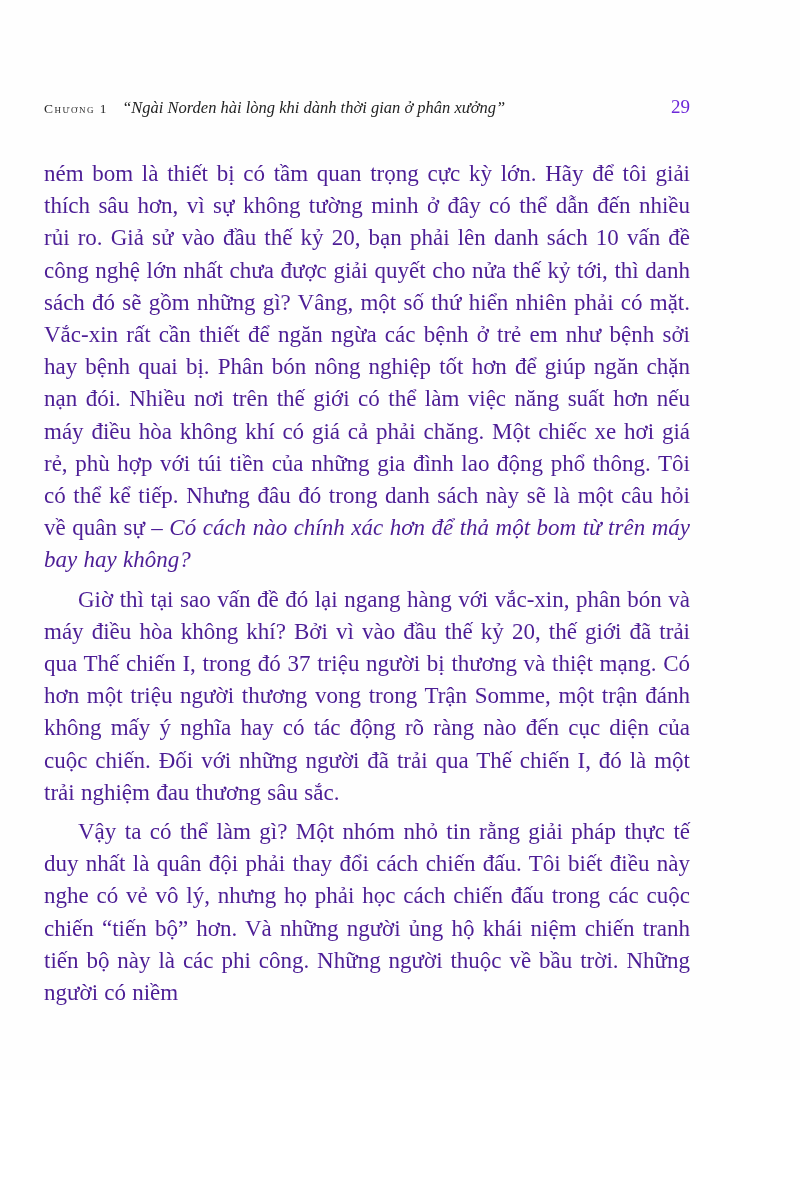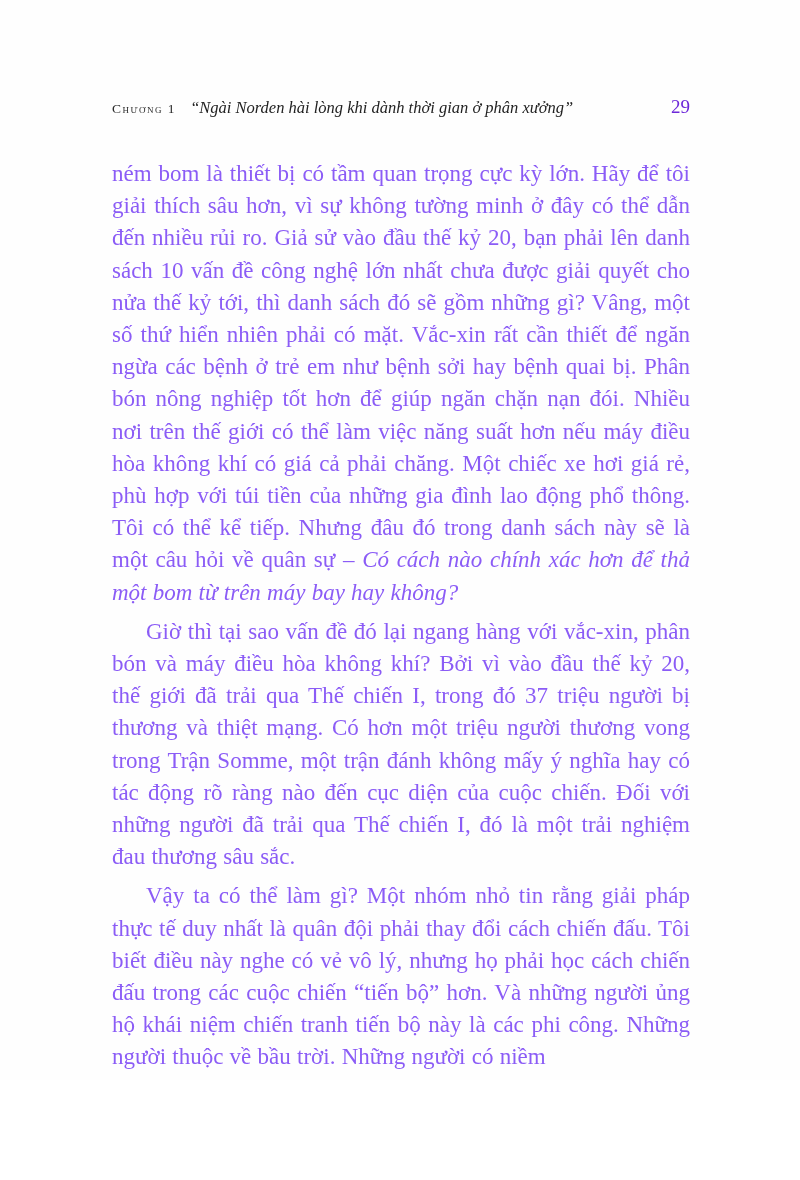--- a/index.html
+++ b/index.html
@@ -10,21 +10,21 @@
     width: 800px;
     height: 1180px;
     font-family: "Liberation Serif", "DejaVu Serif", serif;
     color: #1c1c1c;
     overflow: hidden;
   }
   .page {
     width: 800px;
     height: 1080px;
     background: #fefefe;
-    padding: 96px 110px 40px 112px;
+    padding: 96px 110px 40px 44px;
   }
   .page-header {
     display: flex;
     justify-content: space-between;
     align-items: baseline;
     padding-bottom: 6px;
     margin-bottom: 34px;
   }
   .header-left {
     white-space: nowrap;
@@ -44,21 +44,21 @@
   }
   .page-number {
     font-size: 19px;
     color: #6d28d9;
     font-style: normal;
   }
   .page-body {
     font-size: 23px;
     line-height: 32.2px;
     text-align: justify;
-    color: #8b5cf6;
+    color: #4c1d95;
   }
   .para {
     margin-bottom: 7px;
     word-spacing: 0.5px;
   }
   .para.indent {
     text-indent: 34px;
   }
   .para em {
     font-style: italic;

